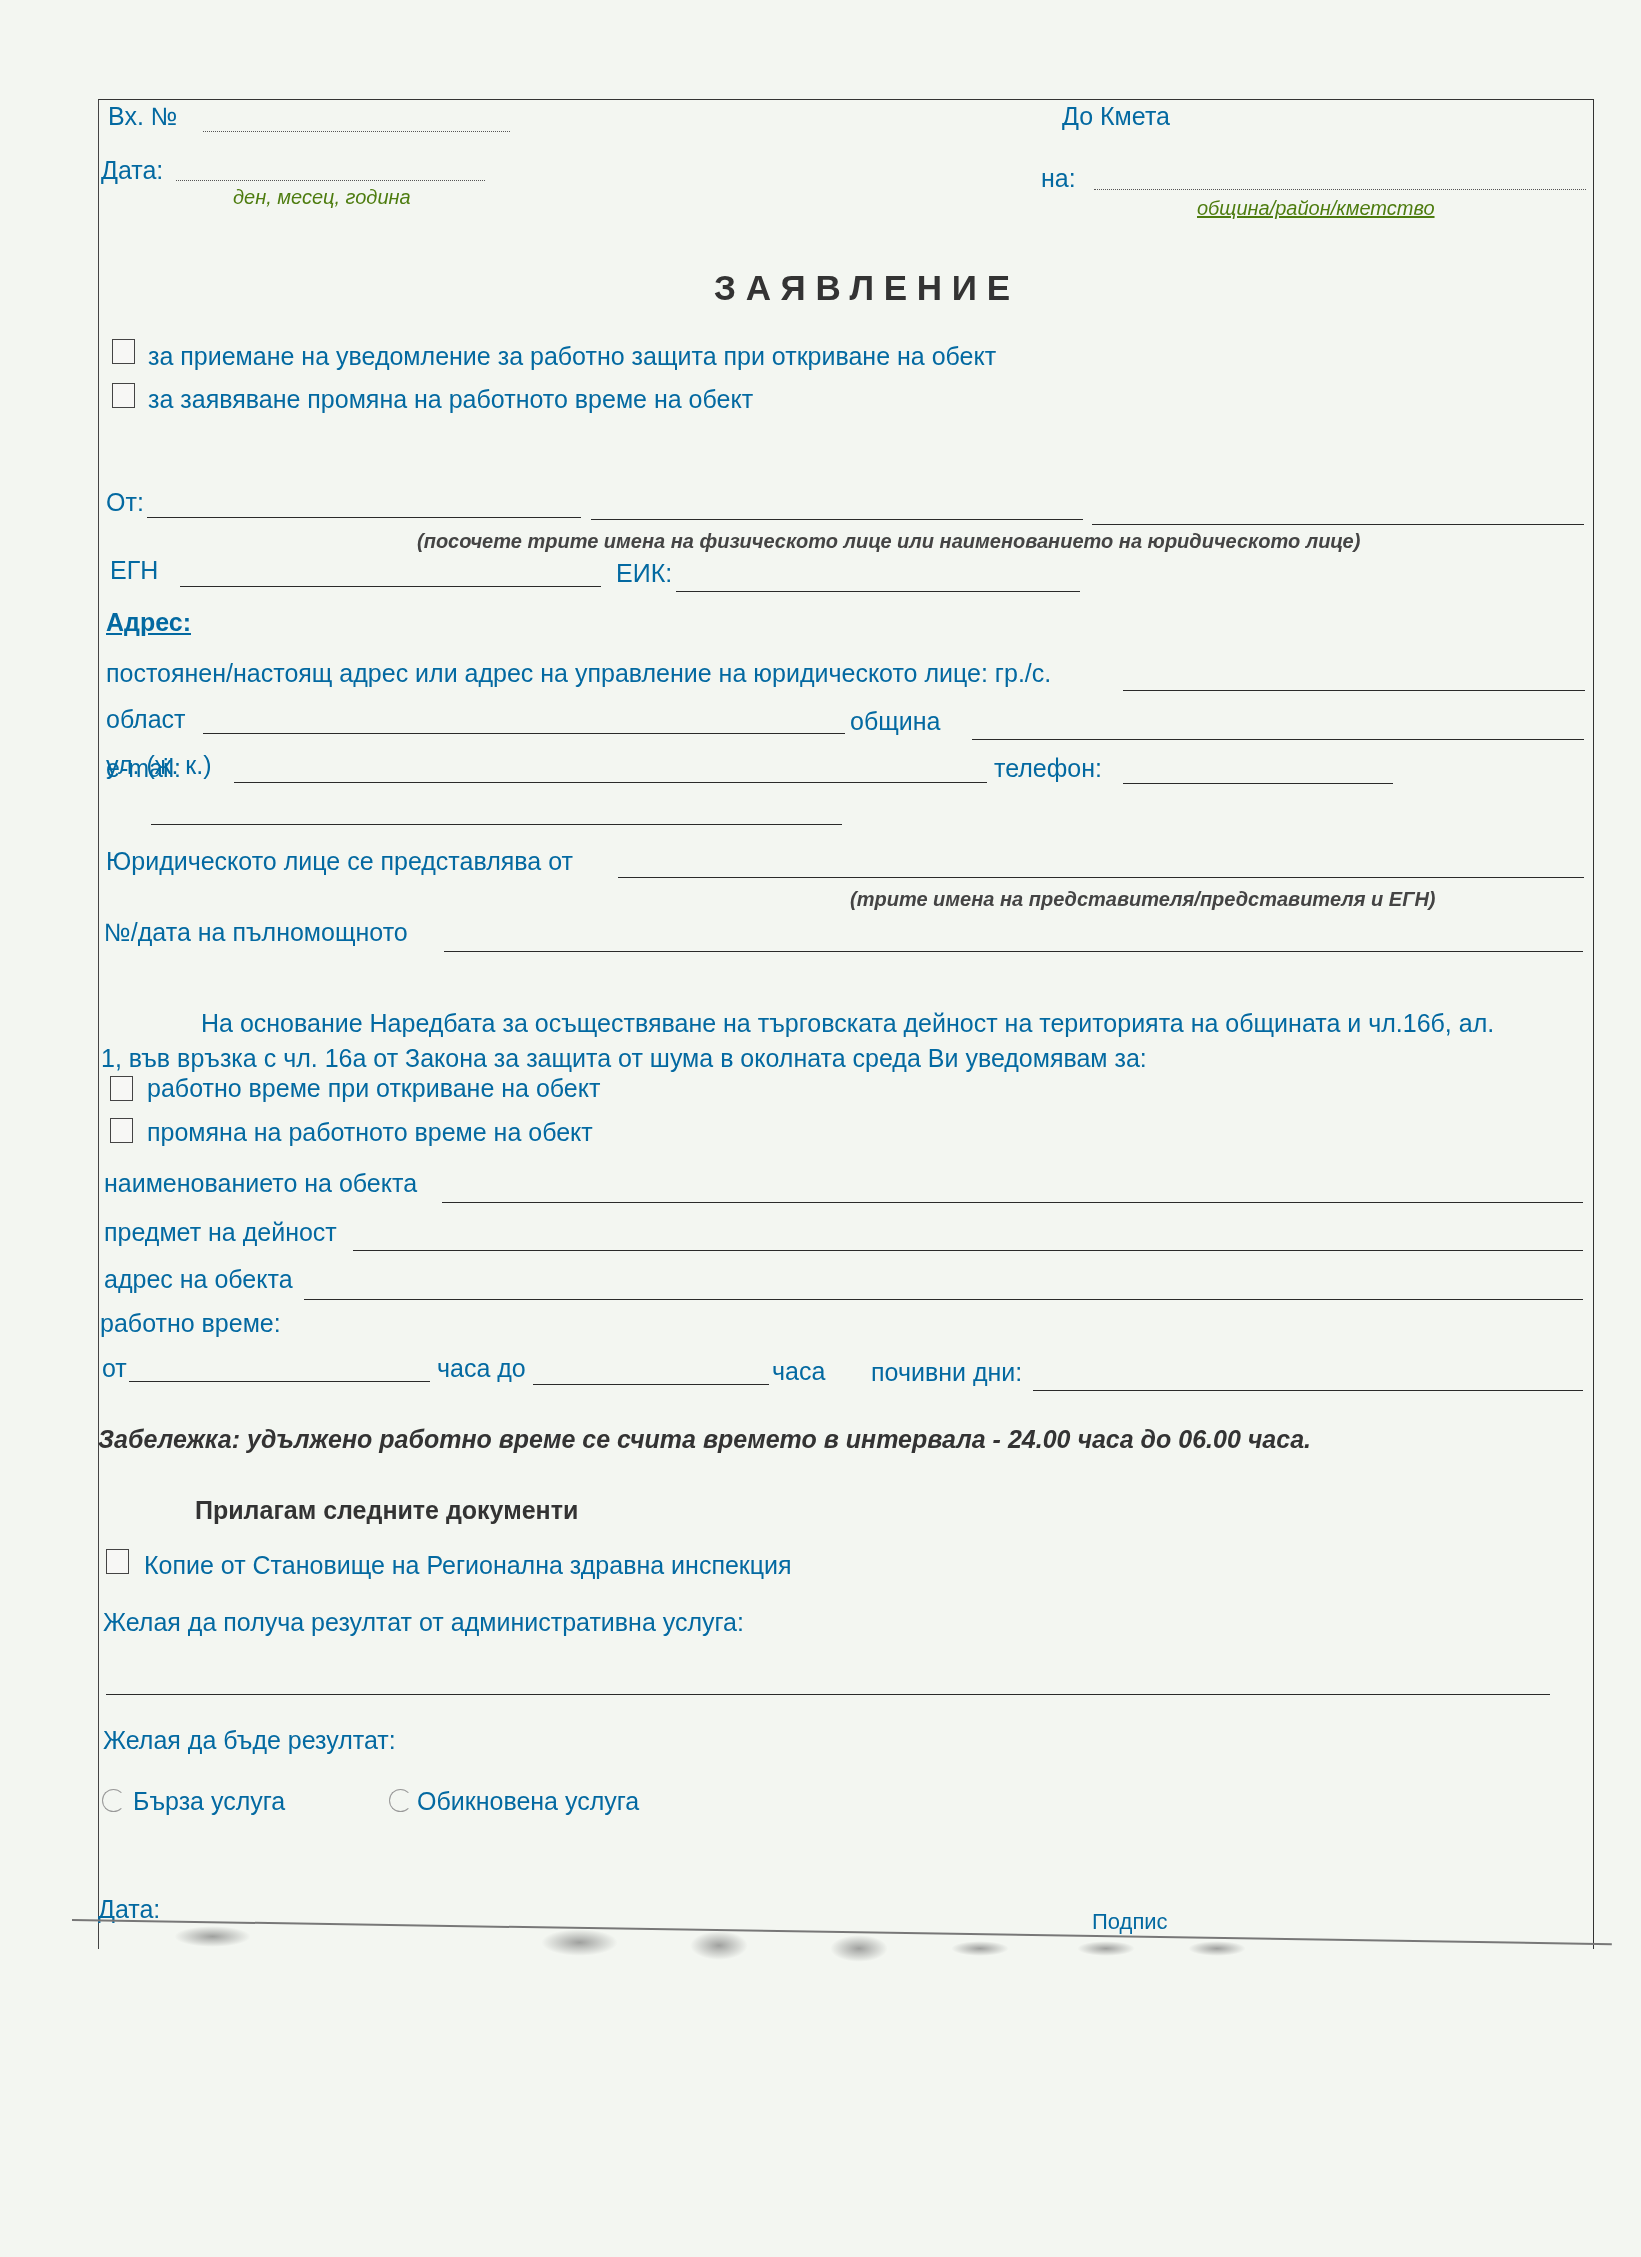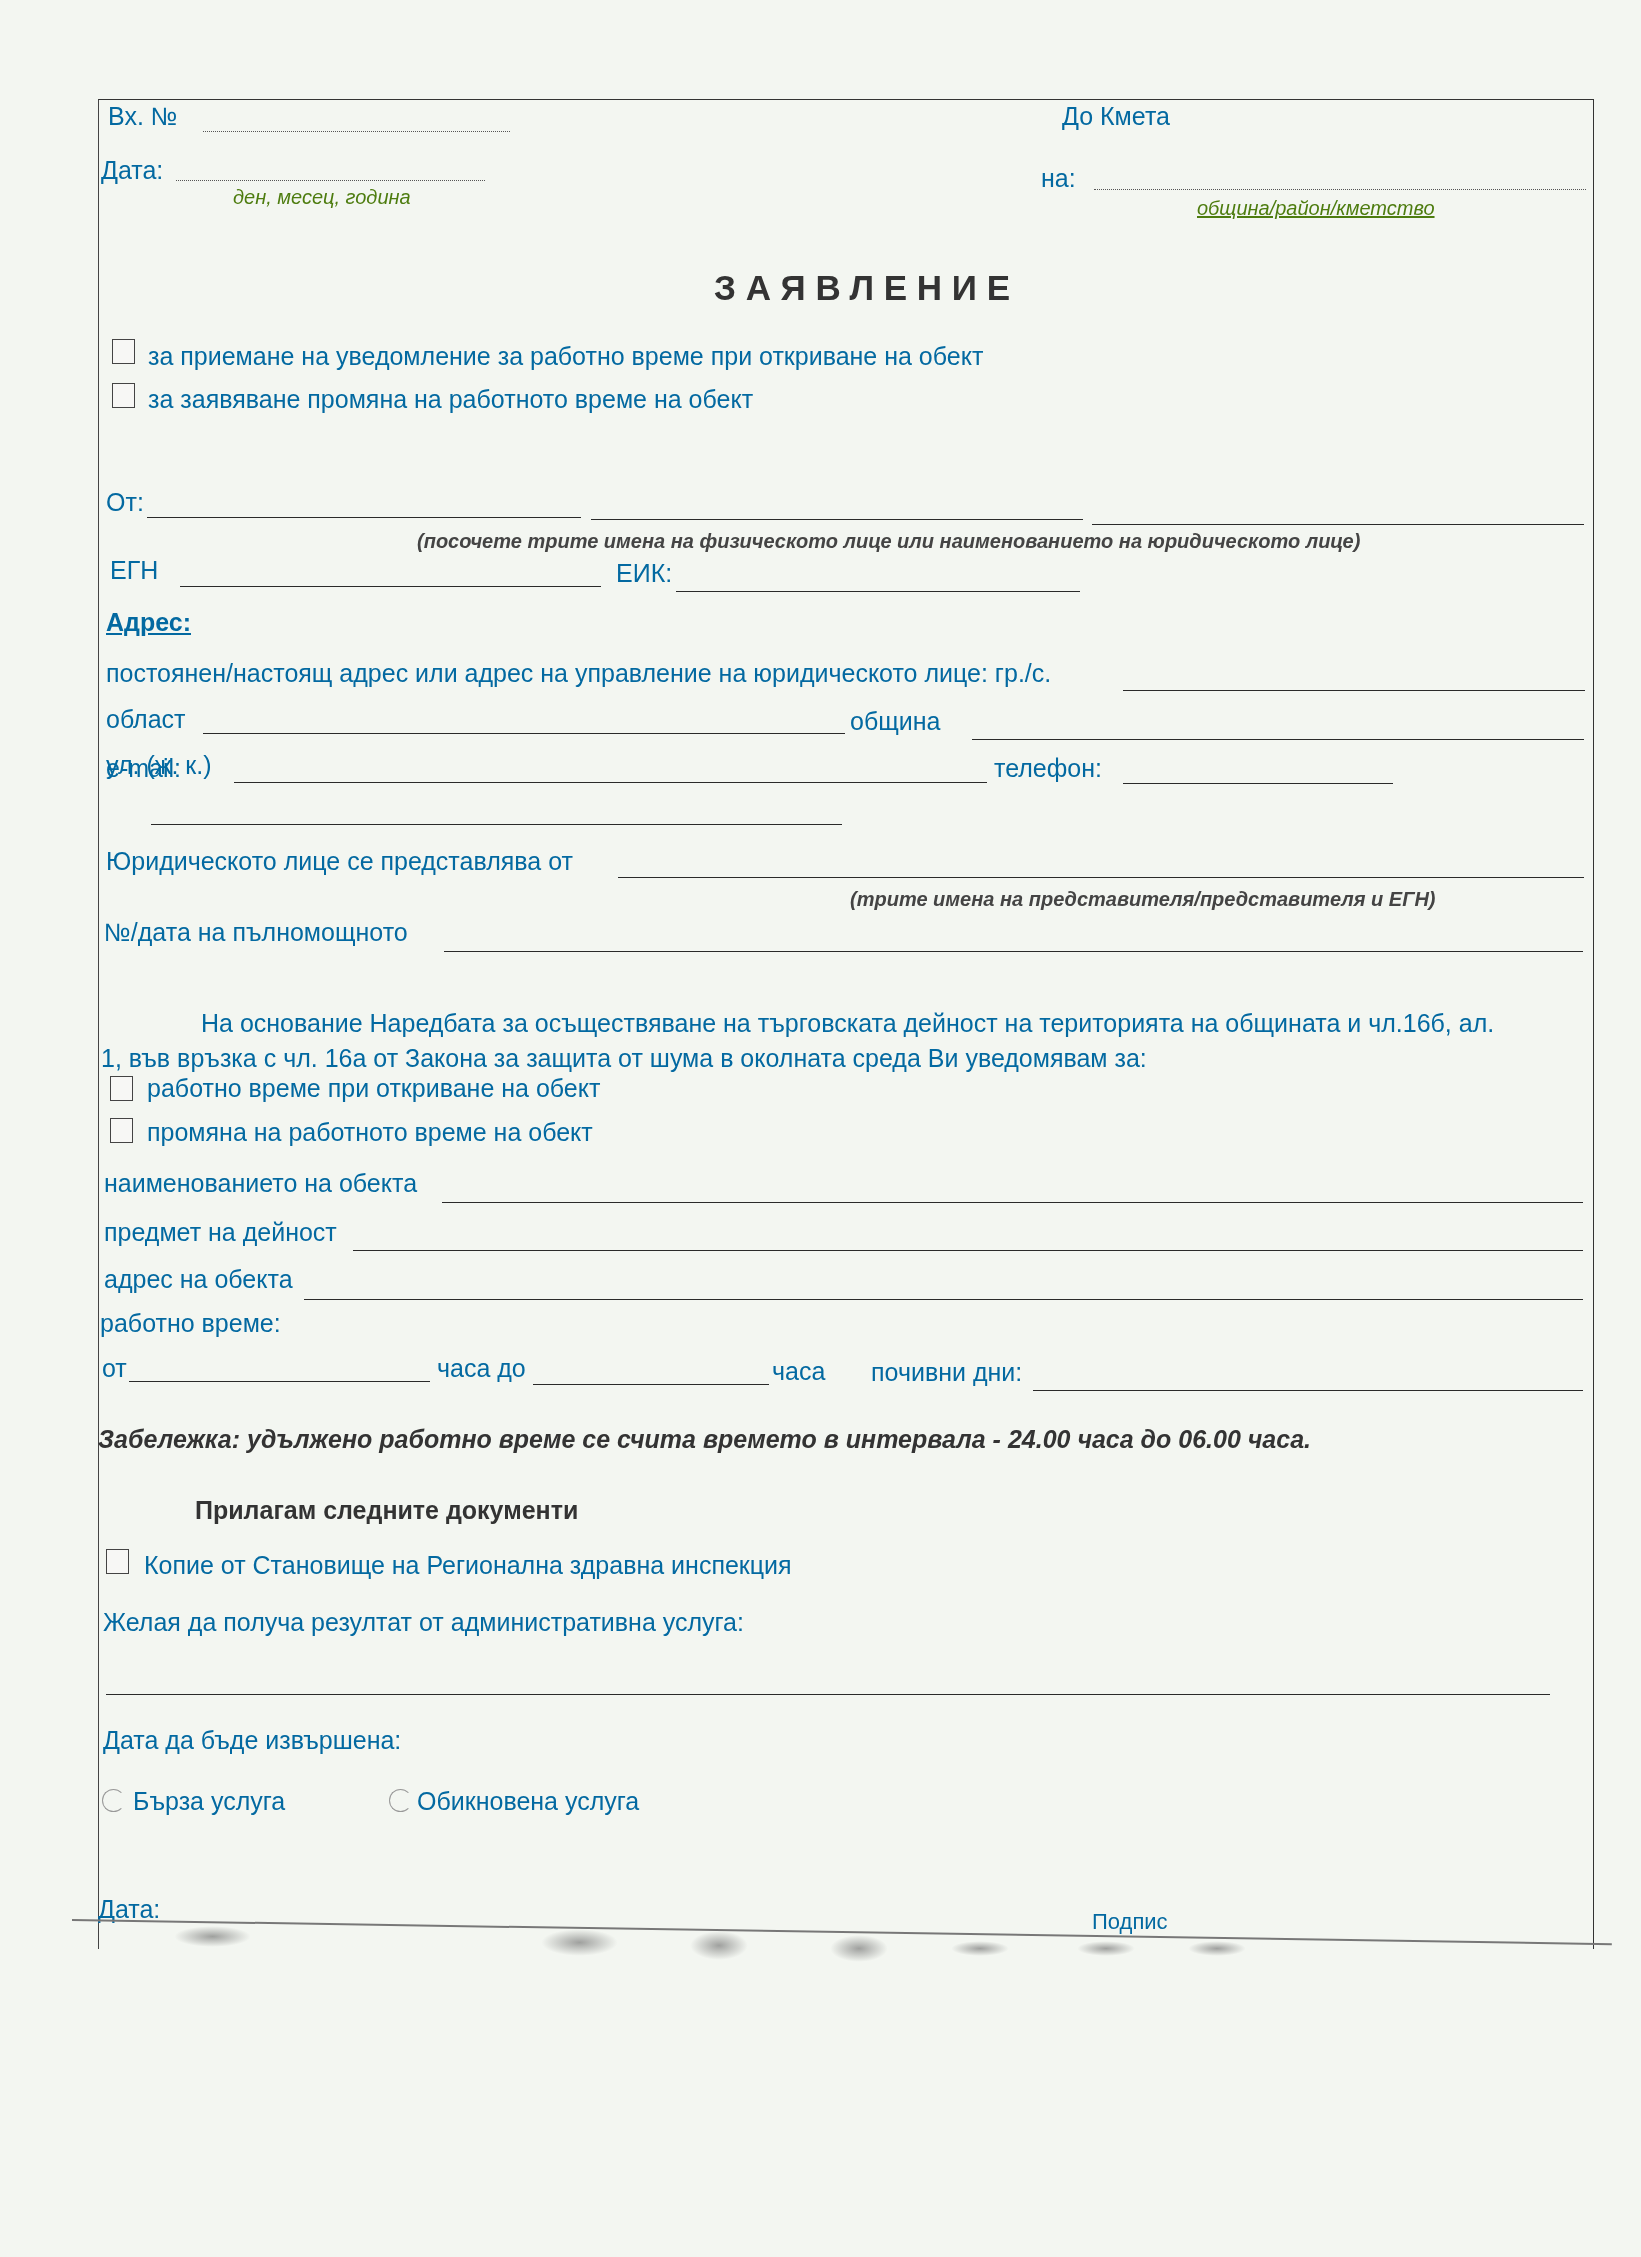--- a/index.html
+++ b/index.html
@@ -45,21 +45,21 @@
 <span class="small-it" style="left:233px;top:186px;">ден, месец, година</span>
 
 <span class="t" style="left:1062px;top:102px;">До Кмета</span>
 <span class="t" style="left:1041px;top:164px;">на:</span>
 <div class="dots" style="left:1094px;top:189px;width:492px;"></div>
 <span class="small-it" style="left:1197px;top:197px;text-decoration:underline;">община/район/кметство</span>
 
 <div class="title">ЗАЯВЛЕНИЕ</div>
 
 <div class="cb" style="left:112px;top:339px;"></div>
-<span class="t" style="left:148px;top:342px;">за приемане на уведомление за работно време при откриване на обект</span>
+<span class="t" style="left:148px;top:342px;">за приемане на уведомление за работно защита при откриване на обект</span>
 <div class="cb" style="left:112px;top:383px;"></div>
 <span class="t" style="left:148px;top:385px;">за заявяване промяна на работното време на обект</span>
 
 <span class="t" style="left:106px;top:488px;">От:</span>
 <div class="line" style="left:147px;top:517px;width:434px;"></div>
 <div class="line" style="left:591px;top:519px;width:492px;"></div>
 <div class="line" style="left:1092px;top:524px;width:492px;"></div>
 <span class="small-it" style="left:417px;top:530px;font-weight:bold;color:#444;">(посочете трите имена на физическото лице или наименованието на юридическото лице)</span>
 
 <span class="t" style="left:110px;top:556px;">ЕГН</span>
@@ -121,21 +121,21 @@
 
 <span class="t bold-it" style="left:98px;top:1425px;color:#333;">Забележка: удължено работно време се счита времето в интервала  - 24.00 часа до 06.00 часа.</span>
 
 <span class="t bold" style="left:195px;top:1496px;color:#333;">Прилагам следните документи</span>
 <div class="cb" style="left:106px;top:1549px;"></div>
 <span class="t" style="left:144px;top:1551px;">Копие от Становище на Регионална здравна инспекция</span>
 
 <span class="t" style="left:103px;top:1608px;">Желая да получа резултат от административна услуга:</span>
 <div class="line" style="left:106px;top:1694px;width:1444px;"></div>
 
-<span class="t" style="left:103px;top:1726px;">Дата да бъде извършена:</span>
+<span class="t" style="left:103px;top:1726px;">Желая да бъде резултат:</span>
 <div class="radio" style="left:102px;top:1789px;"></div>
 <span class="t" style="left:133px;top:1787px;">Бърза услуга</span>
 <div class="radio" style="left:389px;top:1789px;"></div>
 <span class="t" style="left:417px;top:1787px;">Обикновена услуга</span>
 
 <span class="t" style="left:98px;top:1895px;">Дата:</span>
 <span class="t" style="left:1092px;top:1907px;font-size:22px;">Подпис</span>
 
 <div class="fold" style="transform: rotate(0.9deg);"></div>
 <div class="smudge" style="left:174px;top:1926px;width:77px;height:21px;"></div>

